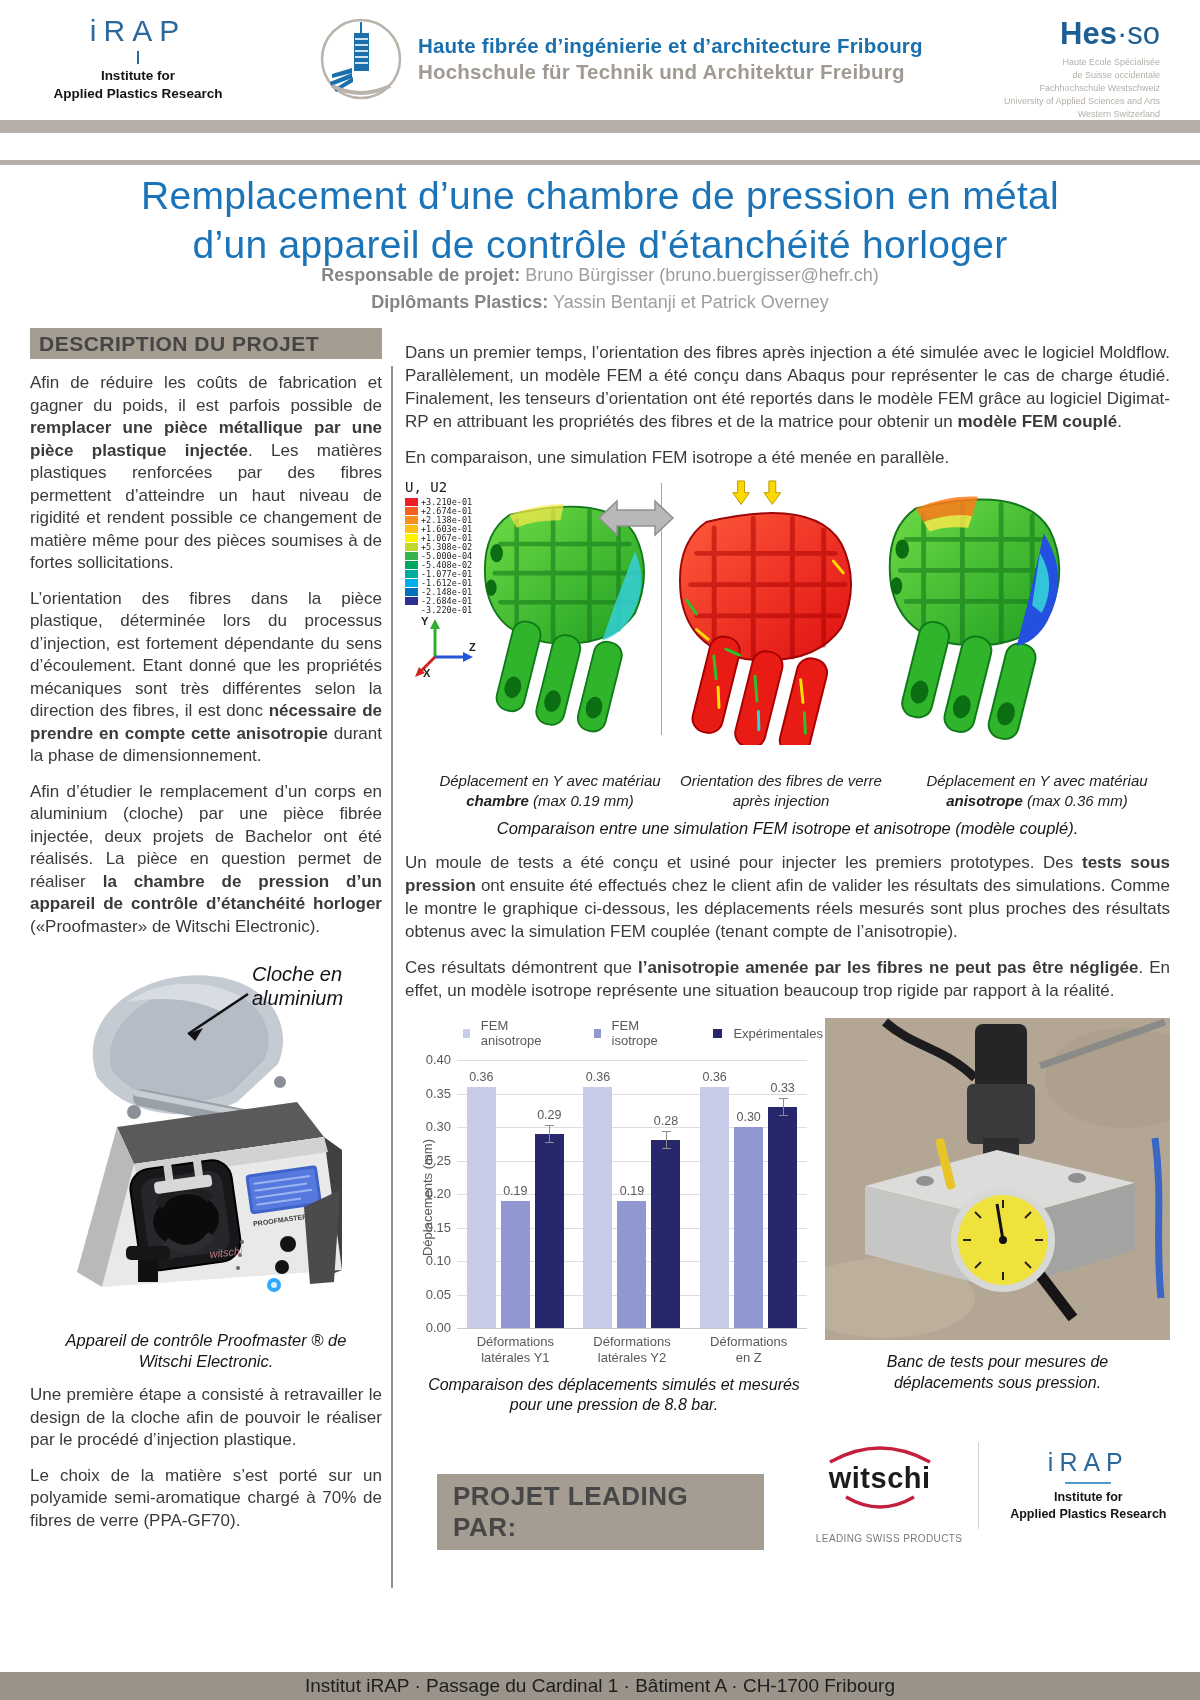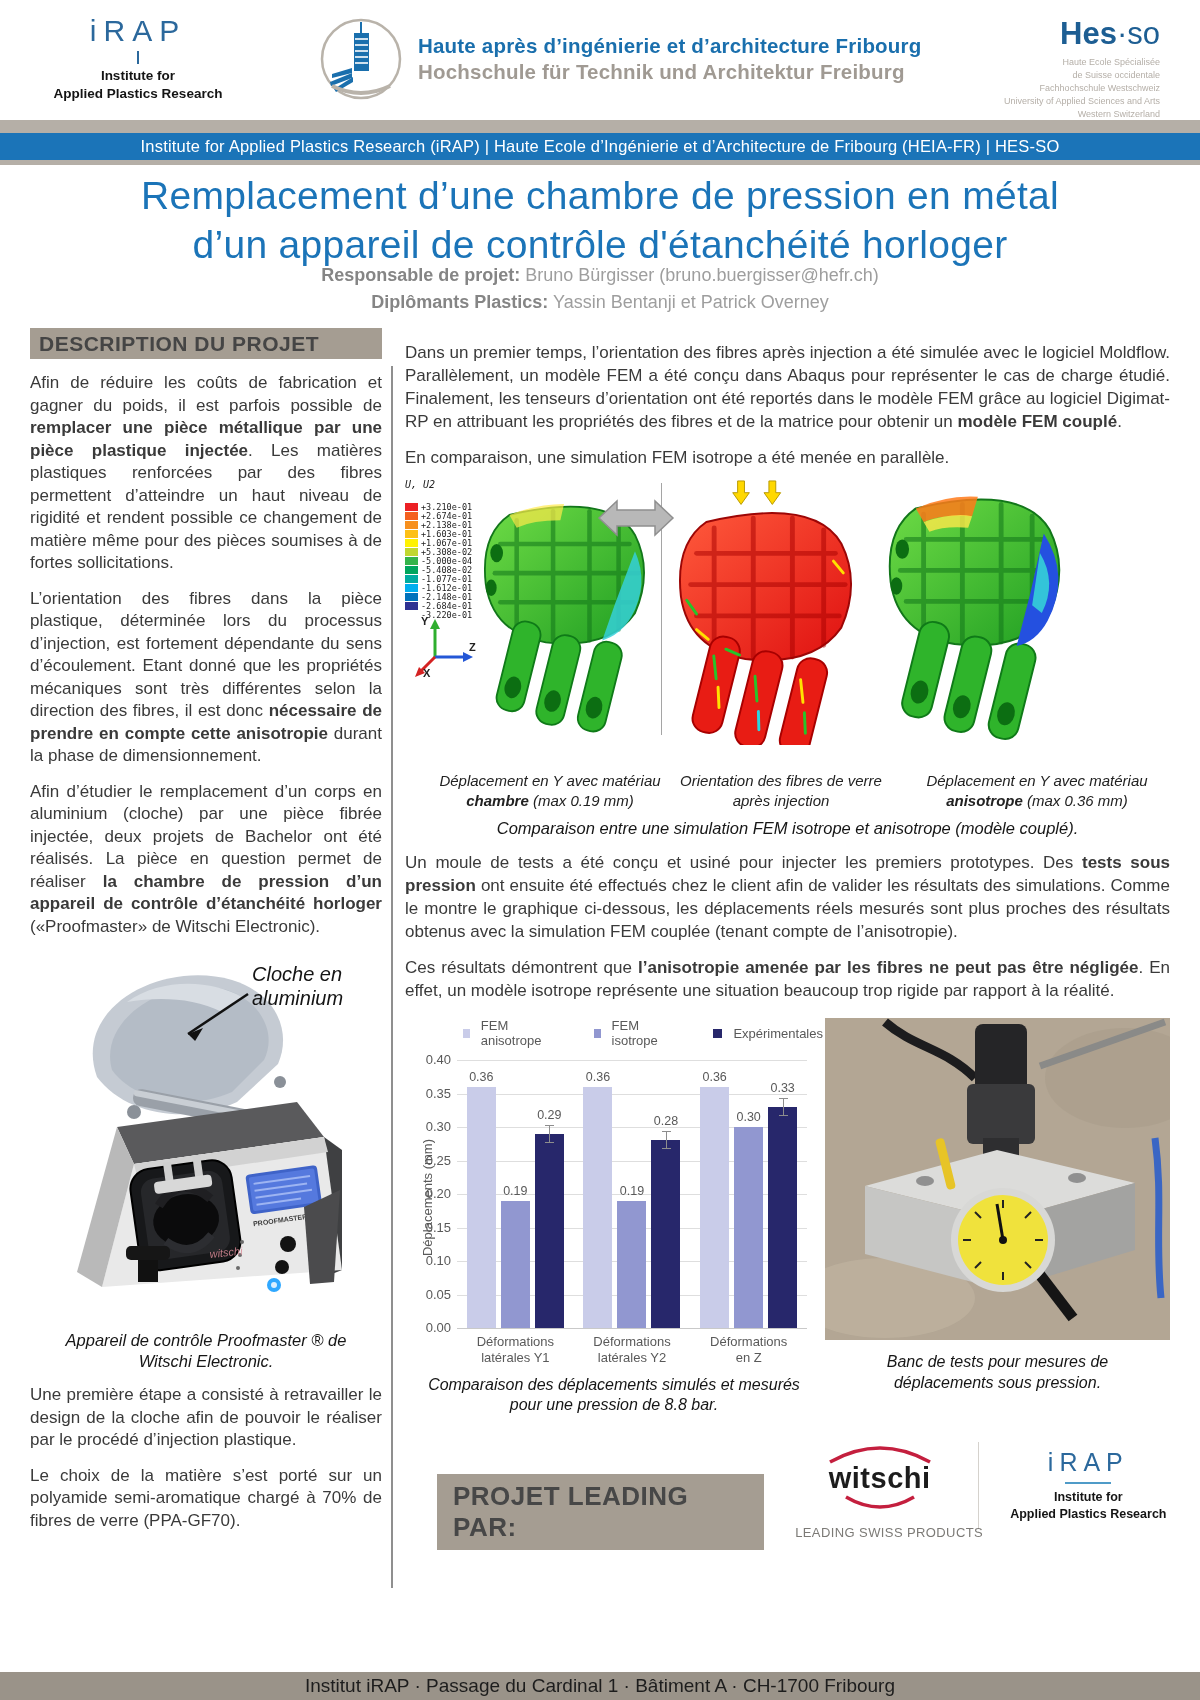--- a/index.html
+++ b/index.html
@@ -40,21 +40,21 @@
   p.body{font-size:17px;line-height:22.5px;text-align:justify;margin:13px 0 0 0;}
   .colR p.body{font-size:17px;line-height:23px;}
   
   .figL{position:relative;margin-top:14px;height:372px;}
   .figL .annot{position:absolute;left:222px;top:10px;width:130px;font-style:italic;font-size:20px;
                line-height:1.2;color:#141414;}
   .capL{font-style:italic;font-size:16.5px;text-align:center;line-height:1.25;color:#161616;margin-top:6px;}
   
   .femfig{position:relative;height:288px;margin-top:8px;}
   .fem-legend{position:absolute;left:0;top:2px;font-family:"DejaVu Sans Mono",monospace;}
-  .fem-legend .t{font-size:10px;color:#222;margin-bottom:12px;font-style:italic;}
+  .fem-legend .t{font-size:14px;color:#222;margin-bottom:2px;}
   .fem-row{display:flex;align-items:center;height:9px;}
   .fem-row .sw{width:13px;height:8px;margin-right:3px;}
   .fem-row .lv{font-size:8.5px;color:#222;white-space:nowrap;}
   .fem-vline{position:absolute;left:256px;top:6px;width:1px;height:252px;background:#a5a5a5;}
   .fem-caps{display:flex;margin-top:6px;font-style:italic;font-size:15px;line-height:1.3;color:#222;}
   .fem-caps div{text-align:center;}
   .cap1{margin-left:26px;width:238px;}
   .cap2{margin-left:8px;width:208px;}
   .cap3{margin-left:26px;width:252px;}
   .fem-main-cap{font-style:italic;font-size:16.5px;text-align:center;margin-top:9px;color:#161616;}
@@ -85,21 +85,21 @@
   .err:before{top:0;} .err:after{bottom:0;}
   .xlabels{display:flex;justify-content:space-around;margin-left:52px;width:350px;
            font-size:13px;color:#595959;text-align:center;line-height:1.25;margin-top:5px;}
   .xlab{width:120px;}
   
   .propose-row{display:flex;align-items:flex-start;margin-top:26px;}
   .propose{margin-left:32px;margin-top:32px;background:#a59d92;color:#474747;font-weight:bold;
            font-size:26px;letter-spacing:.5px;padding:7px 16px;}
   .witschi{margin-left:52px;width:128px;text-align:center;position:relative;}
   .witschi .w-name{font-size:29px;font-weight:bold;color:#1c1c1c;letter-spacing:.5px;margin-top:-6px;}
-  .witschi .w-tag{font-size:13px;color:#7c7a76;letter-spacing:.4px;margin-top:6px;display:flex;
+  .witschi .w-tag{font-size:10px;color:#7c7a76;letter-spacing:.4px;margin-top:14px;display:flex;
                   align-items:center;justify-content:center;gap:19px;white-space:nowrap;}
   .flag{width:8px;height:8px;display:inline-block;background-color:#d52b1e;
         background-image:linear-gradient(#fff,#fff),linear-gradient(#fff,#fff);
         background-size:6px 2px,2px 6px;background-position:center;background-repeat:no-repeat;}
   .irap-card{margin-left:34px;border-left:1px solid #d5d2cd;padding:6px 0 6px 28px;width:170px;text-align:center;}
   .irap-card .nm{font-size:25px;letter-spacing:6px;color:#2b689c;font-weight:500;}
   .irap-card .rule{width:46px;height:2px;background:#4f9bc8;margin:5px auto;}
   .irap-card .sub{font-size:12.5px;font-weight:bold;color:#141414;line-height:1.35;}
   
   .footer{position:absolute;left:0;bottom:0;width:100%;height:28px;background:#9a9389;
@@ -132,38 +132,37 @@
         <line x1="37" y1="47" x2="50" y2="47"></line>
       </g>
       <g fill="#1a6fad">
         <polygon points="34,52 14,58 14,62 34,57"></polygon>
         <polygon points="34,57 12,66 13,70 34,62"></polygon>
         <polygon points="35,61 16,73 18,76 35,66"></polygon>
       </g>
       <path d="M14,70 Q43,84 72,70" stroke="#b9b3aa" stroke-width="4" fill="none"></path>
     </svg>
     <div class="txt">
-      <div class="l1">Haute après d’ingénierie et d’architecture Fribourg</div>
+      <div class="l1">Haute fibrée d’ingénierie et d’architecture Fribourg</div>
       <div class="l2">Hochschule für Technik und Architektur Freiburg</div>
     </div>
   </div>
 
   <div class="hdr-hesso">
     <div class="nm"><span class="h">Hes</span><span>·so</span></div>
     <div class="sm">
       <div>Haute Ecole Spécialisée</div>
       <div>de Suisse occidentale</div>
       <div>Fachhochschule Westschweiz</div>
       <div>University of Applied Sciences and Arts</div>
       <div>Western Switzerland</div>
     </div>
   </div>
 
   <div class="strip1"></div>
-  <div class="banner">Institute for Applied Plastics Research (iRAP) | Haute Ecole d’Ingénierie et d’Architecture de Fribourg (HEIA-FR) | HES-SO</div>
   <div class="strip2"></div>
 
   <div class="title">
     <div>Remplacement d’une chambre de pression en métal</div>
     <div>d’un appareil de contrôle d'étanchéité horloger</div>
   </div>
   <div class="byline">
     <div><span class="lab">Responsable de projet:</span><span class="val"> Bruno Bürgisser (bruno.buergisser@hefr.ch)</span></div>
     <div><span class="lab">Diplômants Plastics:</span><span class="val"> Yassin Bentanji et Patrick Overney</span></div>
   </div>

